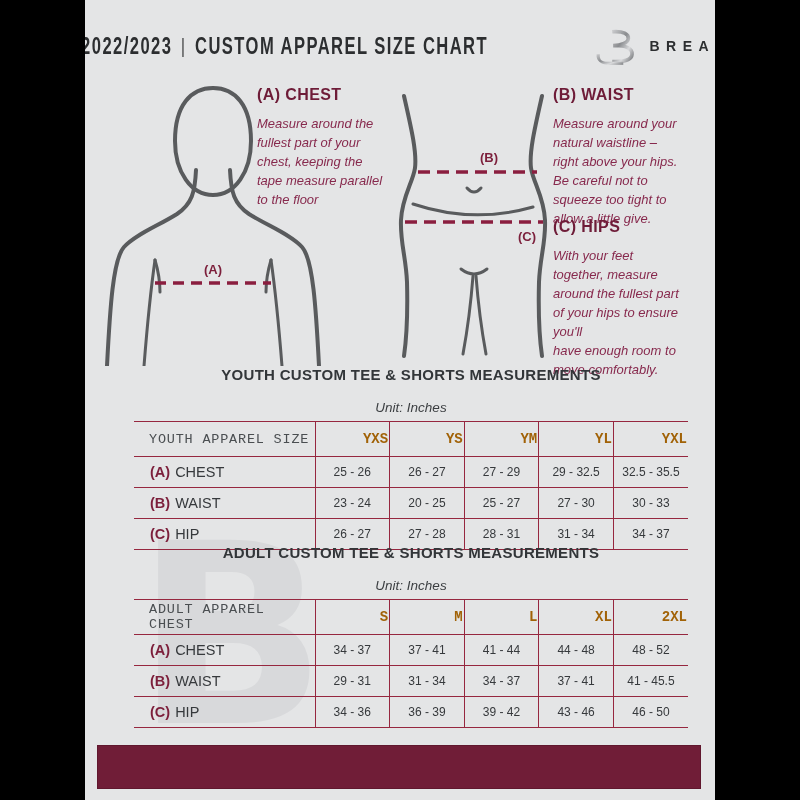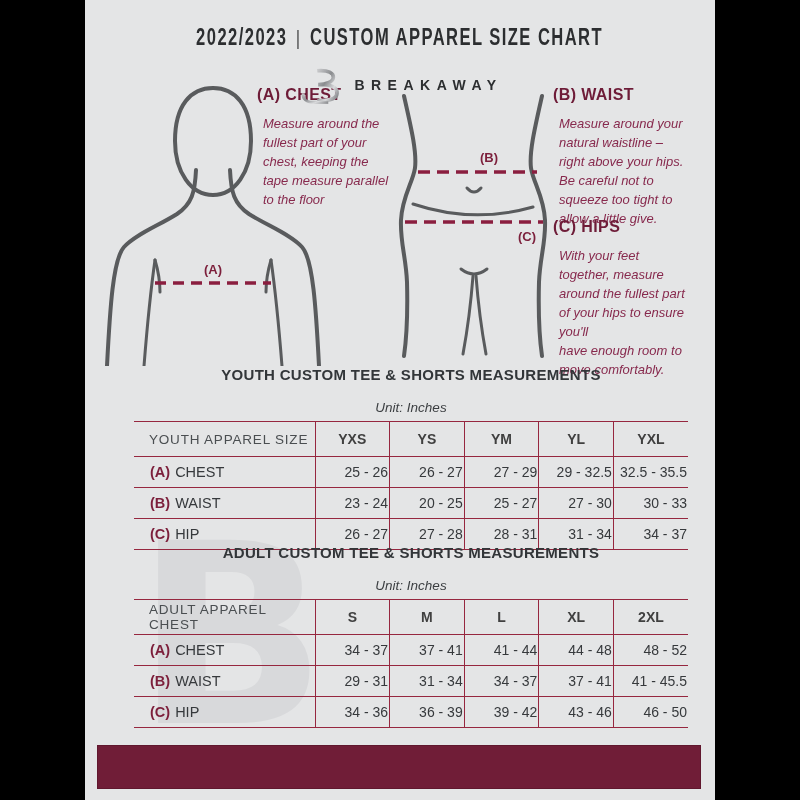--- a/index.html
+++ b/index.html
@@ -13,21 +13,21 @@
     background:#e4e5e6; overflow:hidden;
   }
   .watermark {
     position:absolute; left:50px; top:510px; z-index:0;
     font-family:"DejaVu Sans", sans-serif; font-weight:bold;
     font-size:252px; line-height:1; color:#d8d9db; user-select:none;
   }
   
   .header {
     position:absolute; top:24px; left:0; width:100%; z-index:2;
-    display:flex; justify-content:center; align-items:center; gap:12px;flex-direction:column;
+    display:flex; justify-content:center; align-items:center; gap:25px;
   }
   .title-wrap {
     display:flex; align-items:center; gap:12px; white-space:nowrap;
     transform:scaleX(0.72); transform-origin:center;
     font-weight:bold; font-size:23px; letter-spacing:2px; color:#2c2e30;
   }
   .title-sep { font-weight:normal; color:#3a3c3e; font-size:21px; }
   .brand-group { display:flex; align-items:center; gap:11px; }
   .brand-text {
     font-weight:bold; font-size:14px; letter-spacing:6.5px; color:#2c2e30;
@@ -37,52 +37,52 @@
   .fig-stroke { stroke:#595b5d; stroke-width:4; fill:none; stroke-linecap:round; }
   .fig-thin   { stroke:#595b5d; stroke-width:3; fill:none; stroke-linecap:round; }
   .dash { stroke:#8a1e3f; stroke-width:3.5; fill:none; }
   .svg-label { font-family:"Liberation Sans",sans-serif; font-weight:bold; font-size:13px; fill:#7c1f3b; }
   .instr { position:absolute; z-index:1; }
   .instr h3 {
     margin:0 0 10px 0; font-size:16px; letter-spacing:.4px;
     color:#6e1c38; font-weight:bold;
   }
   .instr p {
-    margin:6px; font-size:13px; font-style:italic; color:#87294d;
+    margin:0; font-size:13px; font-style:italic; color:#87294d;
     line-height:19px; white-space:pre-line;
   }
   
   .tbl-section { position:absolute; left:11px; width:100%; z-index:1; }
   #youth-section { top:366px; }
   #adult-section { top:544px; }
   .tbl-title {
     text-align:center; font-weight:bold; font-size:15px;
     color:#323639; letter-spacing:.3px;
   }
   .tbl-unit {
     text-align:center; font-style:italic; font-size:13.5px;
     color:#3c3f42; margin-top:17px;
   }
   table.size-table {
     margin:6px 0 0 38px; width:554px;
     border-collapse:collapse; table-layout:fixed;
     border-top:1.5px solid #96273f; background:transparent;
   }
   table.size-table col.c0 { width:181px; }
-  thead tr { height:35px; border-bottom:1.5px solid #96273f; }
+  thead tr { height:35px; border-bottom:1.5px solid #96273f;font-family:Liberation Mono, monospace; }
   tbody tr { height:31px; border-bottom:1.5px solid #96273f; }
   .vsep { border-left:1.5px solid #96273f; }
   td.corner {
     text-align:left; padding-left:15px; font-size:13.5px;
     color:#4a4e51; letter-spacing:.8px;
   }
-  th.size { font-size:14px; font-weight:bold; color:#404040; }
+  th.size { font-size:14px; font-weight:bold; color:#a16207;text-align:right; }
   td.rowlabel { text-align:left; padding-left:16px; font-size:14.5px; color:#36393c; }
   .rowkey { font-weight:bold; color:#7c1f3b; margin-right:5px; }
-  td.val { text-align:right; font-size:14px; color:#36393c; }
+  td.val { text-align:center; font-size:12px; color:#36393c; }
   
   .footer {
     position:absolute; left:12px; top:745px; width:604px; height:44px;
     background:#701d37; border:1px solid #60172e; box-sizing:border-box; z-index:1;
   }
 </style>
 </head>
 <body>
 
 <div class="page">

